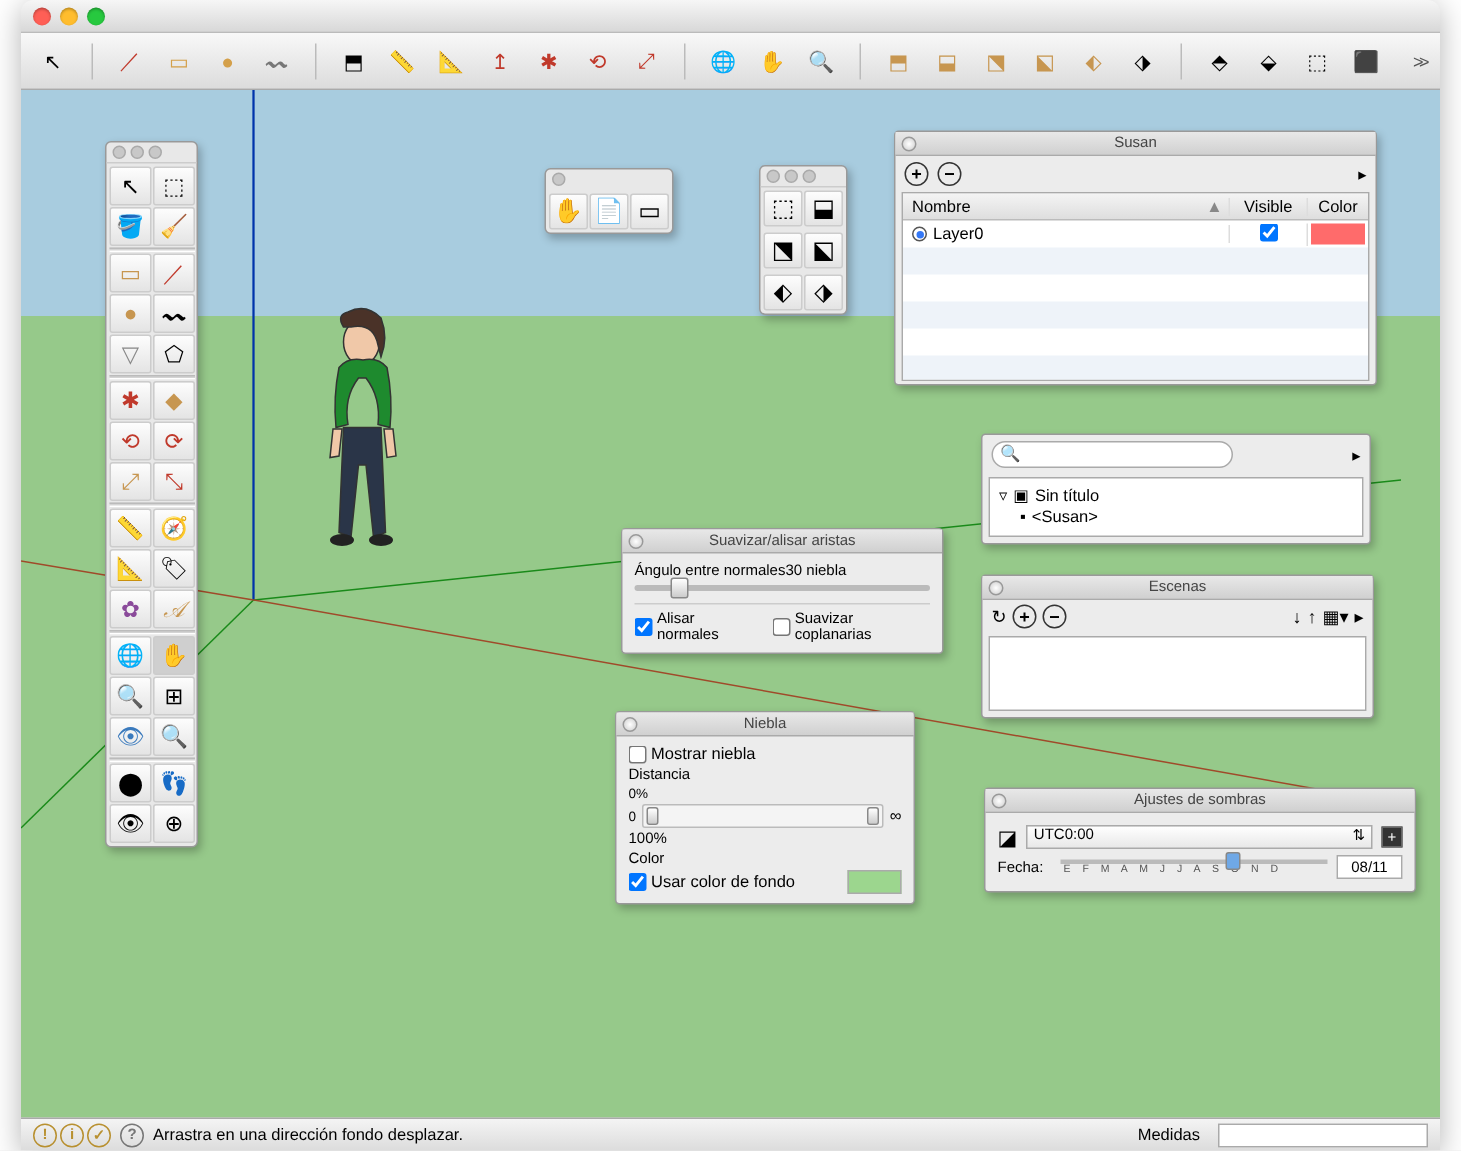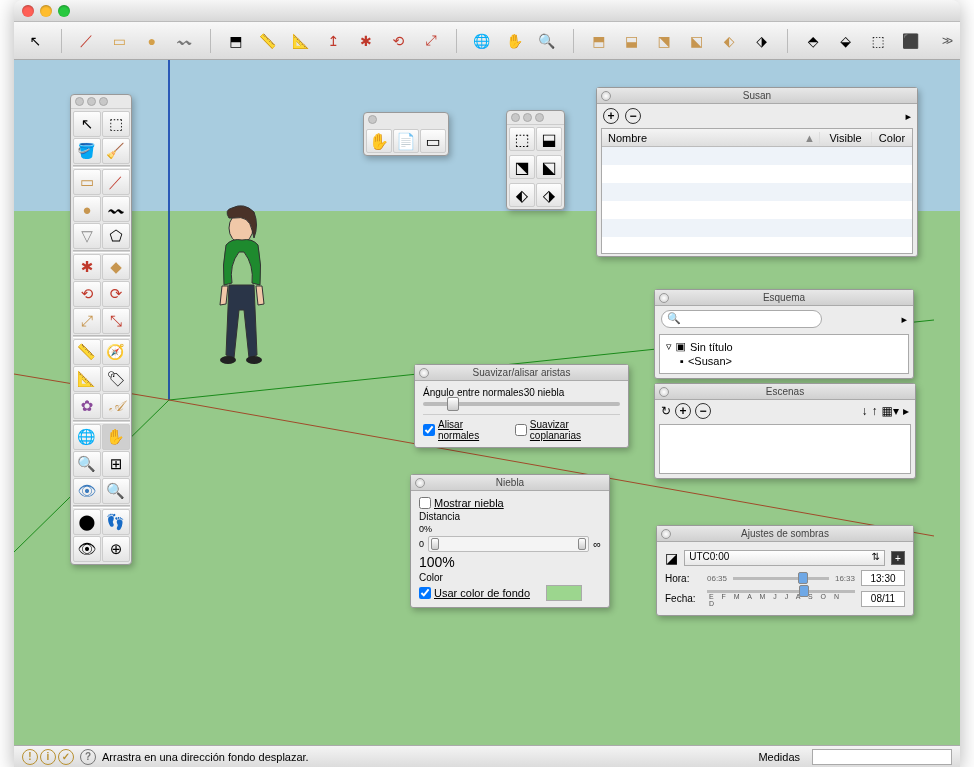--- a/index.html
+++ b/index.html
@@ -58,36 +58,36 @@
 .tree { background: #fff; border: 1px solid #aaa; margin: 2px 4px 4px; padding: 4px 6px; font-size: 11px; min-height: 40px; }
 .tree-row { padding: 1px 0; display: flex; align-items: center; gap: 4px; }
 .indent { margin-left: 14px; }
 
 
 .escenas { top: 383px; left: 640px; width: 262px; }
 .esc-bar { display: flex; gap: 4px; padding: 3px 6px; align-items: center; font-size: 12px; }
 .esc-body { background: #fff; border: 1px solid #aaa; margin: 2px 4px 4px; height: 50px; }
 
 
-.suavizar { top: 364px; left: 400px; width: 215px; }
+.suavizar { top: 352px; left: 400px; width: 215px; }
 .slider-row { display: flex; align-items: center; gap: 6px; padding: 4px 0; font-size: 10px; }
 .slider { flex: 1; height: 4px; background: #bbb; border-radius: 2px; position: relative; }
 .thumb { position: absolute; top: -5px; width: 12px; height: 14px; background: linear-gradient(#fff,#ccc); border: 1px solid #888; border-radius: 2px; }
 .chk-row { display: flex; gap: 10px; font-size: 10px; padding-top: 4px; border-top: 1px solid #ccc; margin-top: 4px; }
-.chk { display: flex; align-items: center; gap: 3px; text-decoration: underline; }
+.chk { display: flex; align-items: center; gap: 3px; }
 
 
 .niebla { top: 474px; left: 396px; width: 200px; }
 .niebla .lbl { font-size: 10px; padding: 2px 0; }
 .dual-slider { height: 16px; background: #f4f4f4; border: 1px solid #bbb; border-radius: 2px; position: relative; margin: 2px 0; }
 .dual-slider .th { position: absolute; top: 1px; width: 8px; height: 12px; background: linear-gradient(#fff,#ccc); border: 1px solid #888; border-radius: 2px; }
 .colorbox { width: 36px; height: 16px; background: #9cd68e; border: 1px solid #aaa; }
 
 
-.sombras { top: 525px; left: 642px; width: 258px; }
+.sombras { top: 525px; left: 642px; width: 288px; }
 .som-row { display: flex; align-items: center; gap: 6px; padding: 2px 0; font-size: 10px; }
 .som-slider { flex: 1; height: 3px; background: #bbb; position: relative; }
 .som-thumb { position: absolute; top: -5px; width: 10px; height: 12px; background: linear-gradient(#fff,#ccc); border: 1px solid #888; border-radius: 2px; }
 .som-input { width: 44px; height: 16px; border: 1px solid #aaa; font-size: 10px; text-align: center; background: #fff; }
 .tz-sel { flex: 1; height: 16px; border: 1px solid #aaa; background: linear-gradient(#fff,#e8e8e8); font-size: 10px; padding: 0 4px; display: flex; align-items: flex-start; }
 .months { display: flex; gap: 0; font-size: 7px; color: #555; letter-spacing: 3px; padding-left: 2px; }
 
 .statusbar { position: absolute; bottom: 0; left: 0; right: 0; height: 22px; background: linear-gradient(#f4f4f4,#dcdcdc); border-top: 1px solid #aaa; display: flex; align-items: center; padding: 0 8px; gap: 6px; font-size: 11px; }
 .status-icons { display: flex; gap: 2px; }
 .status-ico { width: 16px; height: 16px; border-radius: 50%; border: 1.5px solid #b89030; color: #b89030; display: flex; align-items: center; justify-content: center; font-size: 10px; font-weight: bold; }
@@ -254,30 +254,39 @@
     </div>
     <div class="capas-table">
       <div class="capas-row hdr">
         <div class="col-name">
             <span>Nombre</span>
             <span style="margin-left:auto;margin-right:4px;color:#888">▲</span>
           </div>
         <div class="col-vis">Visible</div>
         <div class="col-color">Color</div>
       </div>
+      <div class="capas-row">
+        <div class="col-name">
+            <span class="radio-dot"></span>
+            <span>Layer0</span>
+          </div>
+        <div class="col-vis"><input type="checkbox" checked="" style=""></div>
+        <div class="col-color">
+            <div class="swatch"></div>
+          </div>
+      </div>
       <div class="capas-row alt"></div>
         <div class="capas-row"></div>
         <div class="capas-row alt"></div>
         <div class="capas-row"></div>
         <div class="capas-row alt"></div>
     </div>
   </div>
 
   <div class="panel esquema">
-    <div class="panel-title"><div class="collapse"></div><span>Esquema</span></div>
     <div class="search-row">
       <span style="position:relative;flex:1">
         <span style="position:absolute;left:6px;top:2px;color:#999;font-size:11px">🔍</span>
         <input class="search-input" style="">
       </span>
       <div style="cursor:pointer">▸</div>
     </div>
     <div class="tree">
       <div class="tree-row">
           <span>▿</span>
@@ -343,23 +352,23 @@
           <span>0%</span>
         </div>
       <div style="display:flex;align-items:center;gap:4px">
         <span style="font-size:9px">0</span>
         <div class="dual-slider" style="flex:1">
           <div class="th" style="left:2px"></div>
             <div class="th" style="right:2px"></div>
         </div>
         <span style="font-size:11px">∞</span>
       </div>
-      <div style="font-size:14px">100%</div>
+      <div style="font-size:10px">100%</div>
       <div class="lbl">Color</div>
-      <div style="display:flex;align-items:center;gap:16px;">
+      <div style="display:flex;align-items:center;gap:16px;justify-content:space-between">
         <label class="chk">
             <input type="checkbox" checked="" style="">
             <span>Usar color de fondo</span>
           </label>
         <div class="colorbox"></div>
       </div>
     </div>
   </div>
 
   <div class="panel sombras">
@@ -367,29 +376,20 @@
     <div class="panel-body">
       <div class="som-row">
         <span style="font-size:14px">◪</span>
         <div class="tz-sel">
             <span>UTC0:00</span>
             <span style="margin-left:auto">⇅</span>
           </div>
         <span style="border:1px solid #666;width:14px;height:14px;display:flex;align-items:center;justify-content:center;background:#333;color:#fff;font-size:10px">+</span>
       </div>
       <div class="som-row">
-        <span style="width:36px">Hora:</span>
-        <span style="font-size:8px;color:#666">06:35</span>
-        <div class="som-slider">
-            <div class="som-thumb" style="left:68%;background:#6fa8e6"></div>
-          </div>
-        <span style="font-size:8px;color:#666">16:33</span>
-        <input class="som-input" value="13:30" style="">
-      </div>
-      <div class="som-row">
         <span style="width:36px">Fecha:</span>
         <div style="flex:1">
           <div class="som-slider">
               <div class="som-thumb" style="left:62%;background:#6fa8e6"></div>
             </div>
           <div class="months">E F M A M J J A S O N D</div>
         </div>
         <input class="som-input" value="08/11" style="">
       </div>
     </div>

